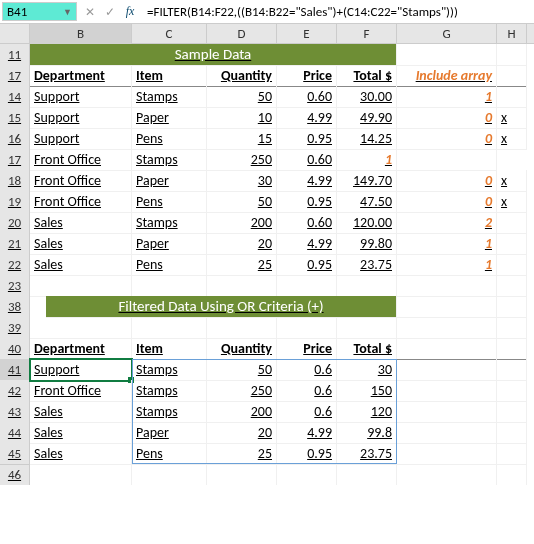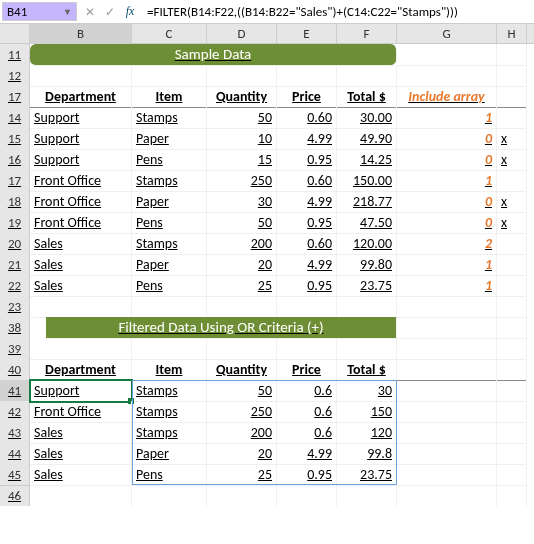--- a/index.html
+++ b/index.html
@@ -19,21 +19,21 @@
     height: 24px;
   }
   .name-box {
     width: 75px;
     border: 1px solid #ccc;
     padding: 1px 4px;
     font-size: 13px;
     display: flex;
     justify-content: space-between;
     align-items: center;
-    background: #c4b5fd;
+    background: #5eead4;
   }
   .name-box .dd { color: #666; font-size: 9px; }
   .fb-btns {
     display: flex;
     gap: 6px;
     padding: 0 6px;
     color: #999;
     align-items: center;
     font-size: 12px;
   }
@@ -82,21 +82,21 @@
     border-bottom: 1px solid #f0f0f0;
     line-height: 21px;
     white-space: nowrap;
     overflow: visible;
   }
   .header-bar {
     background: #6e8e35;
     color: #fff;
     font-size: 15px;
   }
-  .bold-row .cell { font-weight: bold; border-bottom: 1px solid #888; text-align: center; }
+  .bold-row .cell { font-weight: bold; border-bottom: 1px solid #888; }
   .num { text-align: right; }
   .orange { color: #e67a2e; font-style: italic; font-weight: bold; }
   .orange.header { font-style: italic; font-weight: bold; }
   .selected-cell {
     outline: 2px solid #107c41;
     outline-offset: -1px;
     background: #fff;
   }
   .spill-border {
     position: absolute;
@@ -134,33 +134,23 @@
     <div>C</div>
     <div>D</div>
     <div>E</div>
     <div>F</div>
     <div>G</div>
     <div>H</div>
   </div>
 
   <div class="row">
     <div class="row-head">11</div>
-    <div class="cell header-bar ctr" style="grid-column:2/7;border-radius:6px;">Sample Data</div>
-    <div class="cell"></div>
-    <div class="cell"></div>
-  </div>
-  <div class="row">
-    <div class="row-head">12</div>
-    <div class="cell"></div>
-      <div class="cell"></div>
-      <div class="cell"></div>
-      <div class="cell"></div>
-      <div class="cell"></div>
-      <div class="cell"></div>
-      <div class="cell"></div>
+    <div class="cell header-bar ctr" style="grid-column:2/7;">Sample Data</div>
+    <div class="cell"></div>
+    <div class="cell"></div>
   </div>
   <div class="row bold-row">
     <div class="row-head">17</div>
     <div class="cell">Department</div>
     <div class="cell">Item</div>
     <div class="cell num">Quantity</div>
     <div class="cell num">Price</div>
     <div class="cell num">Total $</div>
     <div class="cell orange header num" style="font-weight:bold;">Include array</div>
     <div class="cell"></div>
@@ -196,31 +186,30 @@
         <div class="cell num">14.25</div>
         <div class="cell num orange">0</div>
         <div class="cell">x</div>
       </div>
       <div class="row">
         <div class="row-head">17</div>
         <div class="cell">Front Office</div>
         <div class="cell">Stamps</div>
         <div class="cell num">250</div>
         <div class="cell num">0.60</div>
-        <div class="cell num">150.00</div>
         <div class="cell num orange">1</div>
         <div class="cell"></div>
       </div>
       <div class="row">
         <div class="row-head">18</div>
         <div class="cell">Front Office</div>
         <div class="cell">Paper</div>
         <div class="cell num">30</div>
         <div class="cell num">4.99</div>
-        <div class="cell num">218.77</div>
+        <div class="cell num">149.70</div>
         <div class="cell num orange">0</div>
         <div class="cell">x</div>
       </div>
       <div class="row">
         <div class="row-head">19</div>
         <div class="cell">Front Office</div>
         <div class="cell">Pens</div>
         <div class="cell num">50</div>
         <div class="cell num">0.95</div>
         <div class="cell num">47.50</div>

